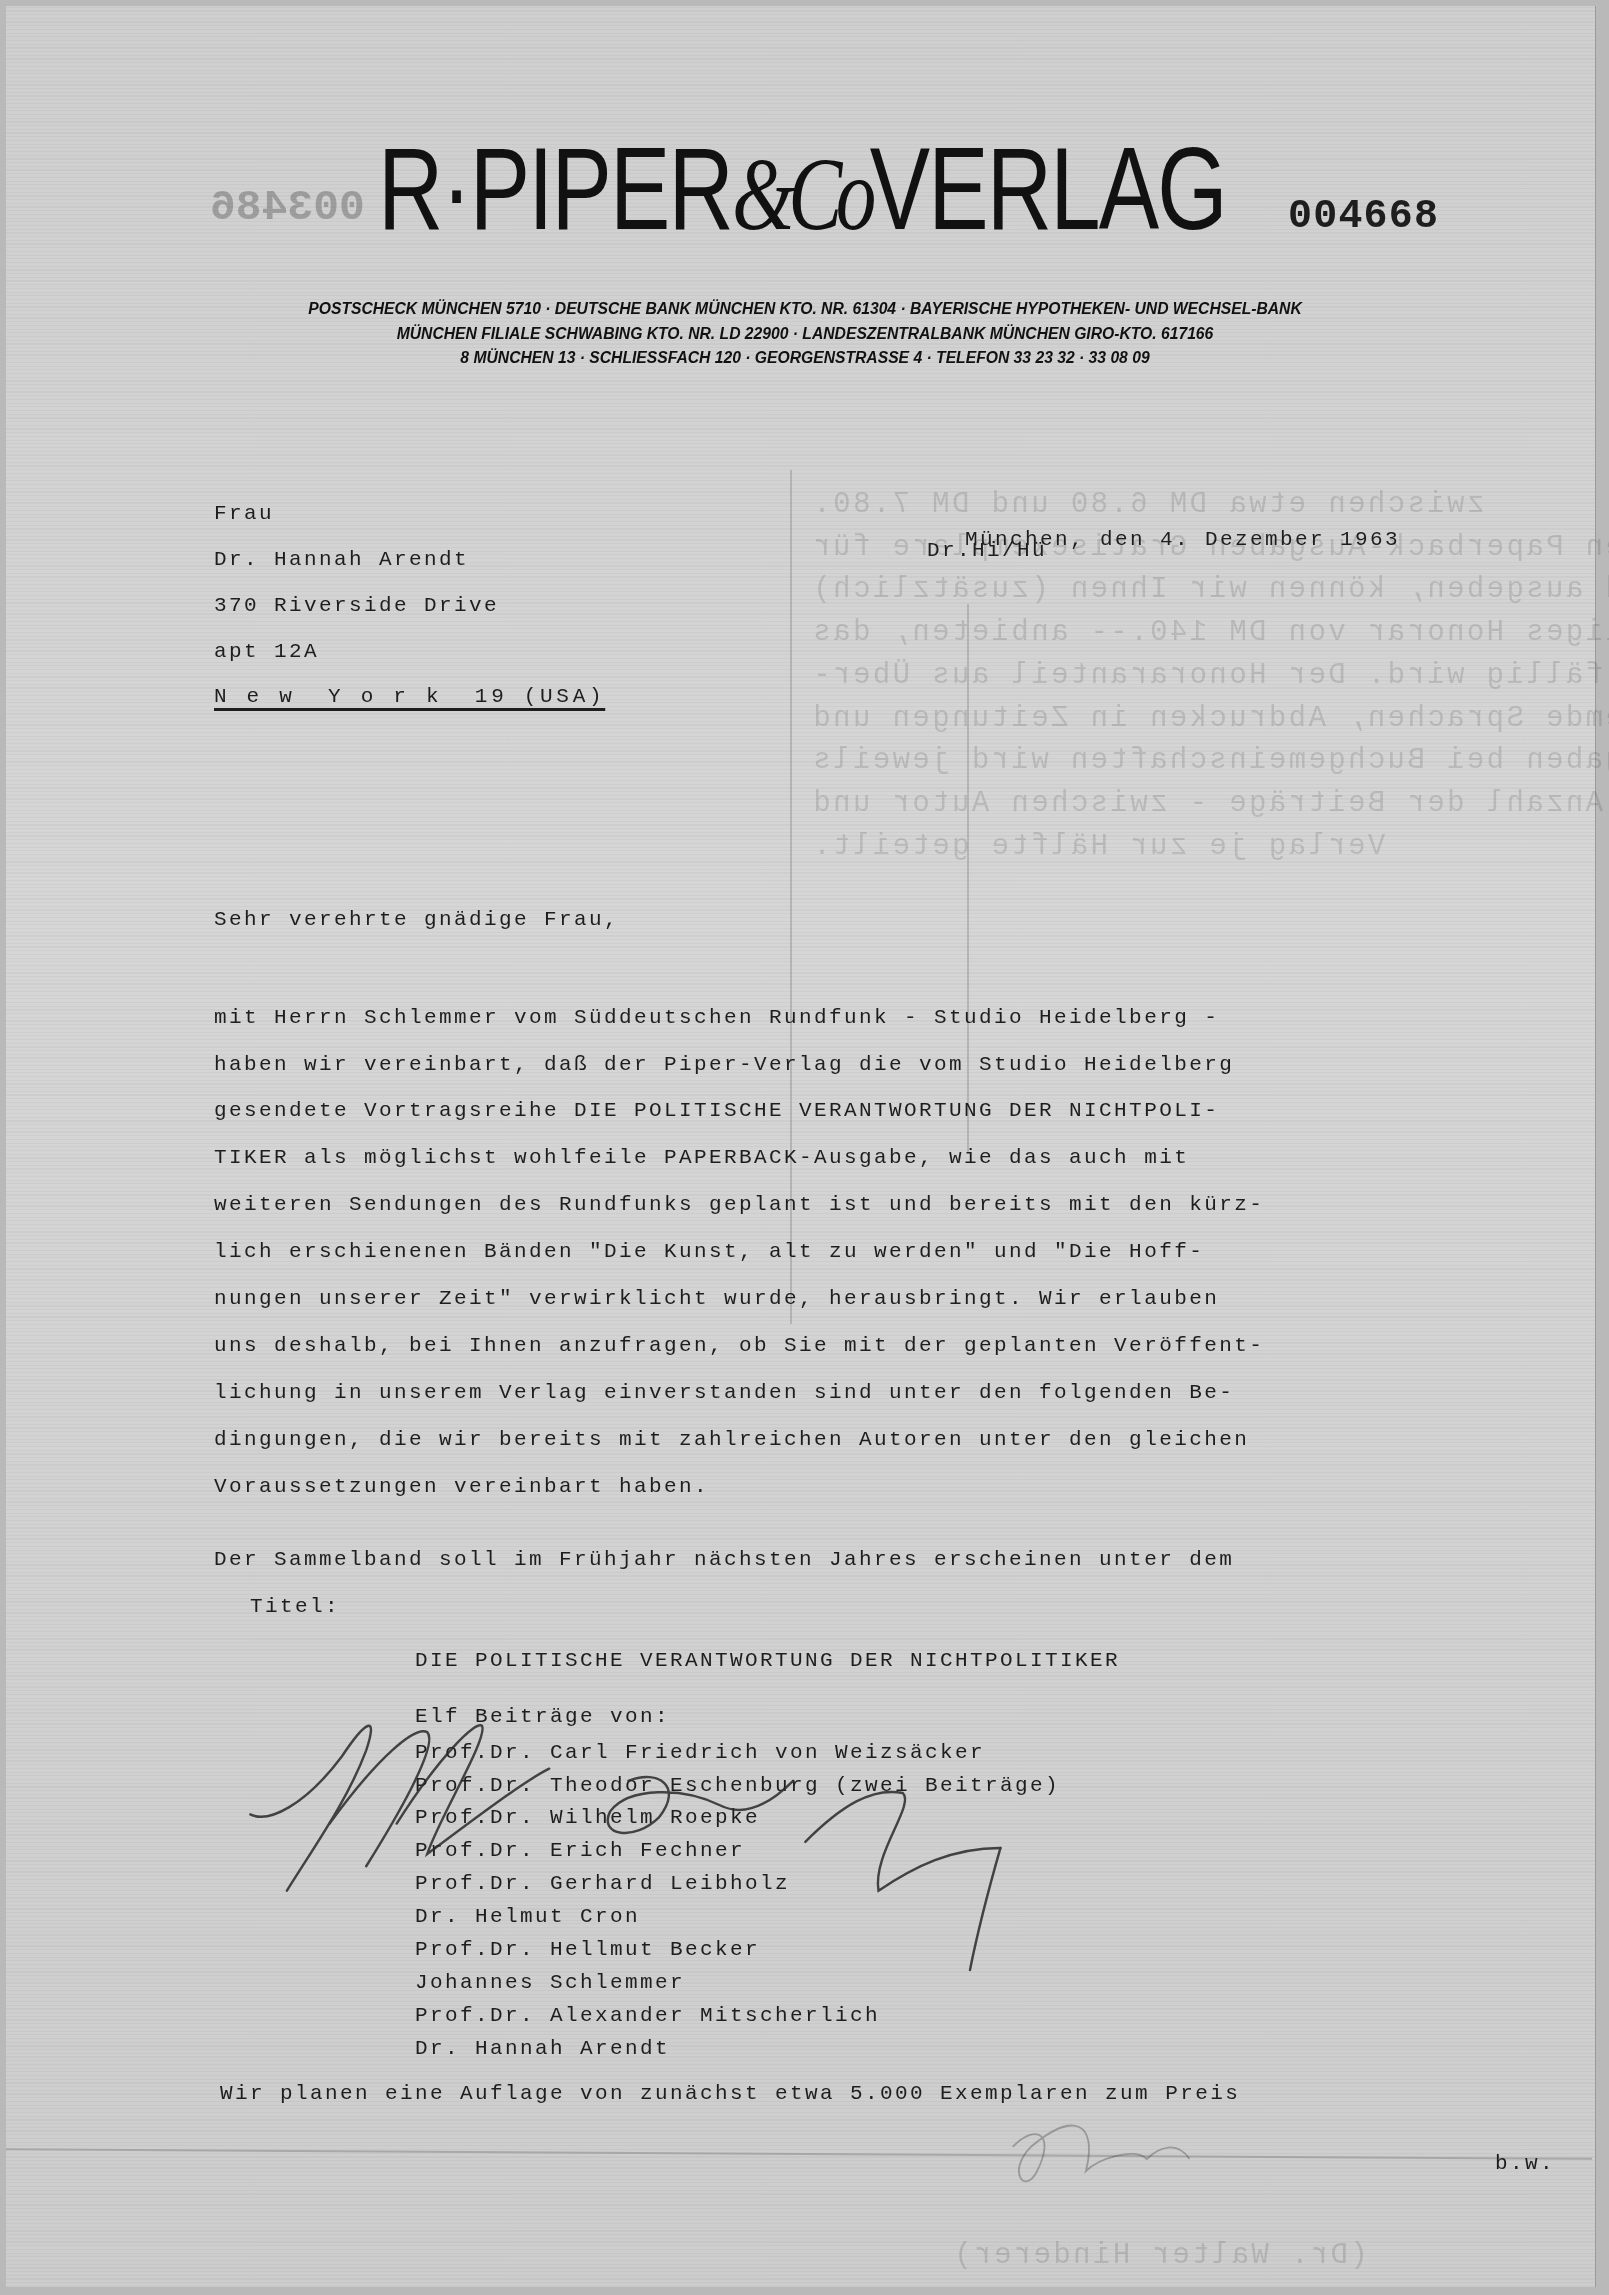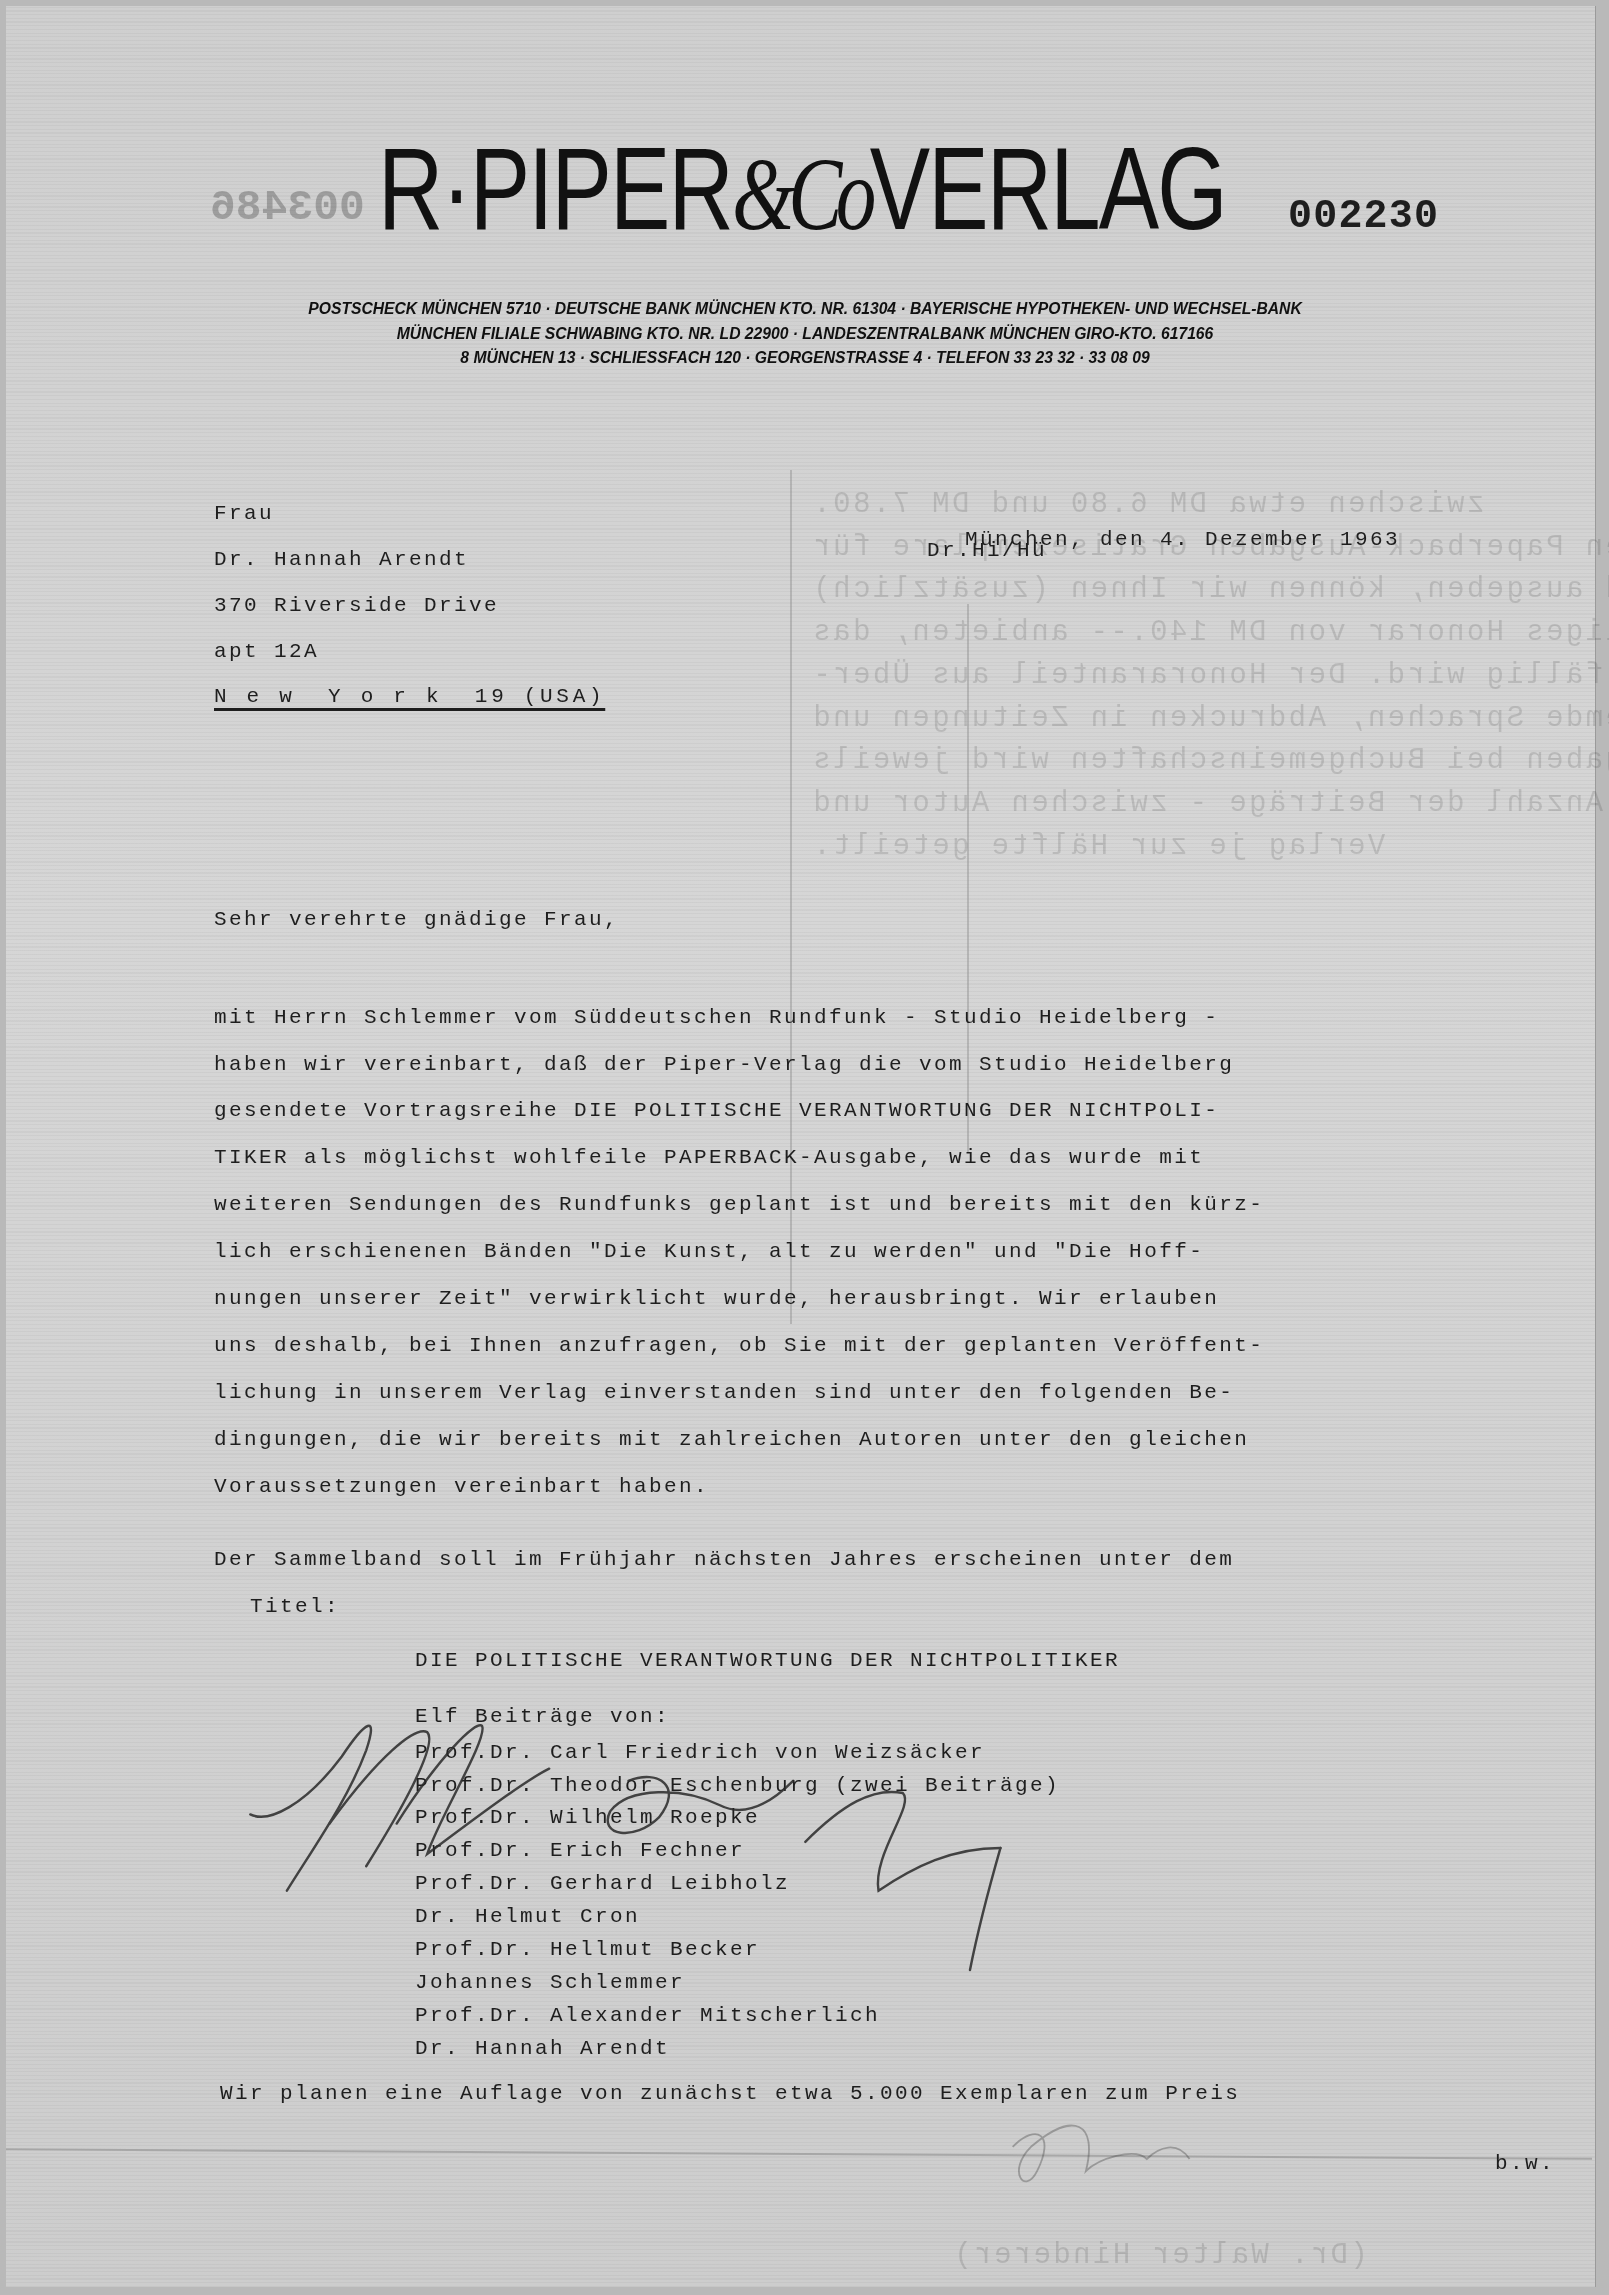--- a/index.html
+++ b/index.html
@@ -52,21 +52,21 @@
   <div class="ghost" style="left:811px; top:702px;">setzungen des Bandes in fremde Sprachen, Abdrucken in Zeitungen und</div>
   <div class="ghost" style="left:811px; top:744px;">Zeitschriften, Lizenzausgaben bei Buchgemeinschaften wird jeweils</div>
   <div class="ghost" style="left:811px; top:787px;">anteilig - entsprechend der Anzahl der Beiträge - zwischen Autor und</div>
   <div class="ghost" style="left:811px; top:830px;">Verlag je zur Hälfte geteilt.</div>
   <div class="ghost" style="left:952px; top:2239px;">(Dr. Walter Hinderer)</div>
 </div>
 
 <div class="logo">
   <span>R·PIPER</span><span class="amp">&amp;Co</span><span>VERLAG</span>
 </div>
-<div class="docno mono">002230</div>
+<div class="docno mono">004668</div>
 <div class="docno-ghost mono">003486</div>
 
 <div class="bankline" style="top:300px;">POSTSCHECK MÜNCHEN 5710 · DEUTSCHE BANK MÜNCHEN KTO. NR. 61304 · BAYERISCHE HYPOTHEKEN- UND WECHSEL-BANK</div>
 <div class="bankline" style="top:325px;">MÜNCHEN FILIALE SCHWABING KTO. NR. LD 22900 · LANDESZENTRALBANK MÜNCHEN GIRO-KTO. 617166</div>
 <div class="bankline" style="top:349px;">8 MÜNCHEN 13 · SCHLIESSFACH 120 · GEORGENSTRASSE 4 · TELEFON 33 23 32 · 33 08 09</div>
 
 <div>
   <div class="line mono" style="left:214px; top:503px;">Frau</div>
   <div class="line mono" style="left:214px; top:549px;">Dr. Hannah Arendt</div>
   <div class="line mono" style="left:214px; top:595px;">370 Riverside Drive</div>
@@ -76,21 +76,21 @@
 
 <div class="line mono" style="left:965px; top:511px;margin-top:18px;">München, den 4. Dezember 1963</div>
 <div class="line mono" style="left:927px; top:540px;">Dr.Hi/Hü</div>
 
 <div class="line mono" style="left:214px; top:909px;">Sehr verehrte gnädige Frau,</div>
 
 <div>
   <div class="line mono" style="left:214px; top:1007px;">mit Herrn Schlemmer vom Süddeutschen Rundfunk - Studio Heidelberg -</div>
   <div class="line mono" style="left:214px; top:1054px;">haben wir vereinbart, daß der Piper-Verlag die vom Studio Heidelberg</div>
   <div class="line mono" style="left:214px; top:1100px;">gesendete Vortragsreihe DIE POLITISCHE VERANTWORTUNG DER NICHTPOLI-</div>
-  <div class="line mono" style="left:214px; top:1147px;">TIKER als möglichst wohlfeile PAPERBACK-Ausgabe, wie das wurde mit</div>
+  <div class="line mono" style="left:214px; top:1147px;">TIKER als möglichst wohlfeile PAPERBACK-Ausgabe, wie das auch mit</div>
   <div class="line mono" style="left:214px; top:1194px;">weiteren Sendungen des Rundfunks geplant ist und bereits mit den kürz-</div>
   <div class="line mono" style="left:214px; top:1241px;">lich erschienenen Bänden "Die Kunst, alt zu werden" und "Die Hoff-</div>
   <div class="line mono" style="left:214px; top:1288px;">nungen unserer Zeit" verwirklicht wurde, herausbringt. Wir erlauben</div>
   <div class="line mono" style="left:214px; top:1335px;">uns deshalb, bei Ihnen anzufragen, ob Sie mit der geplanten Veröffent-</div>
   <div class="line mono" style="left:214px; top:1382px;">lichung in unserem Verlag einverstanden sind unter den folgenden Be-</div>
   <div class="line mono" style="left:214px; top:1429px;">dingungen, die wir bereits mit zahlreichen Autoren unter den gleichen</div>
   <div class="line mono" style="left:214px; top:1476px;">Voraussetzungen vereinbart haben.</div>
 </div>
 
 <div>

